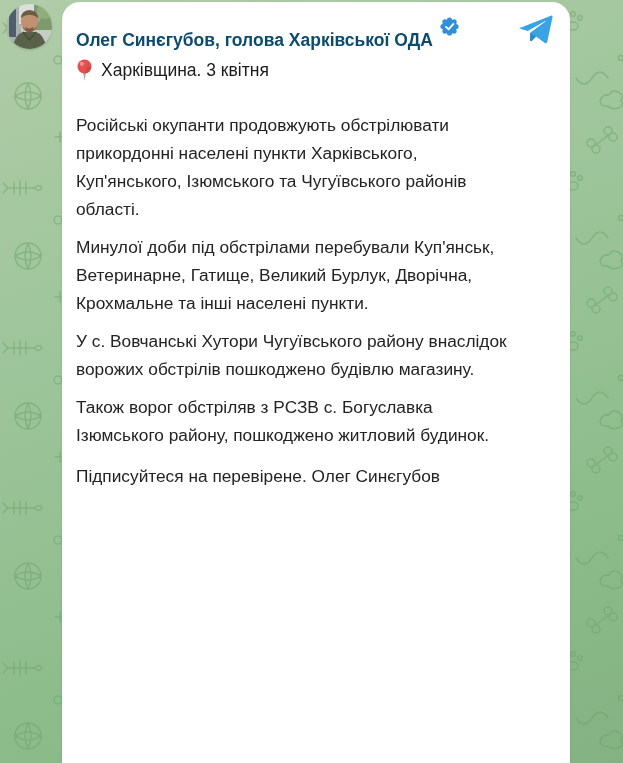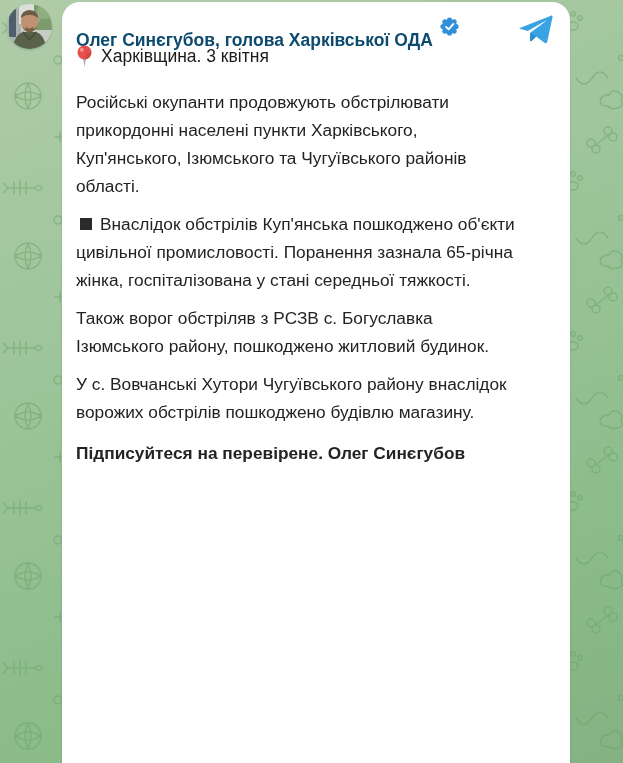--- a/index.html
+++ b/index.html
@@ -22,39 +22,39 @@
     box-shadow:0 1px 2px rgba(16,35,47,.15);
     padding:11px 26px 16px 14px;box-sizing:border-box;
   }
   .header-row{display:flex;align-items:center;height:26px;}
   .channel-name{
     font-size:17.5px;font-weight:700;color:#0c4a6e;
     white-space:nowrap;cursor:pointer;margin-top:29px;
   }
   .badge{margin-left:7px;flex:0 0 auto;}
   .plane{position:absolute;top:13px;right:17px;cursor:pointer;}
-  .loc-row{display:flex;align-items:center;margin-top:3px;height:28px;}
+  .loc-row{display:flex;align-items:center;margin-top:17px;height:28px;}
   .pin{margin-right:8px;flex:0 0 auto;}
   .loc-text{font-size:17.5px;color:#1c1c1c;}
-  .body{margin-top:18px;}
+  .body{margin-top:27px;}
   .body p{margin:0 0 10px 0;font-size:17.3px;line-height:28px;color:#232323;}
   .ptext{white-space:pre-line;}
   .sq{
     display:inline-block;width:12px;height:12px;background:#2b2b2b;
     margin:0 8px 0 4px;vertical-align:0px;
   }
   .dmd{
     display:inline-block;width:12px;height:12px;
     background:linear-gradient(135deg,#ffc05c,#f5941f);
     transform:rotate(45deg);
     margin:0 11px 0 5px;vertical-align:0px;
   }
   .footer-link{
     margin:0;padding-top:3px;font-size:17.3px;line-height:28px;
-    color:#2e80cd;cursor:pointer;font-weight:bold;
+    color:#2e80cd;cursor:pointer;
   }
 </style>
 </head>
 <body>
 
 <div class="screen">
 
   <svg class="bg-doodles" xmlns="http://www.w3.org/2000/svg">
     <defs>
       <pattern id="dd" width="160" height="160" patternUnits="userSpaceOnUse">
@@ -145,24 +145,24 @@
         <circle cx="5.8" cy="4.8" r="2.1" fill="#f4918f"></circle>
       </svg>
       <span class="loc-text">Харківщина. 3 квітня</span>
     </div>
 
     <div class="body">
       <p><span class="ptext">Російські окупанти продовжують обстрілювати
 прикордонні населені пункти Харківського,
 Куп'янського, Ізюмського та Чугуївського районів
 області.</span></p>
-      <p><span class="sq"></span><span class="ptext">Внаслідок обстрілів Куп'янська пошкоджено об'єкти
-цивільної промисловості. Поранення зазнала 65-річна
-жінка, госпіталізована у стані середньої тяжкості.</span></p>
+      <p><span class="ptext">Минулої доби під обстрілами перебували Куп'янськ,
+Ветеринарне, Гатище, Великий Бурлук, Дворічна,
+Крохмальне та інші населені пункти.</span></p>
+      <p><span class="ptext">У с. Вовчанські Хутори Чугуївського району внаслідок
+ворожих обстрілів пошкоджено будівлю магазину.</span></p>
       <p><span class="ptext">Також ворог обстріляв з РСЗВ с. Богуславка
 Ізюмського району, пошкоджено житловий будинок.</span></p>
-      <p><span class="ptext">У с. Вовчанські Хутори Чугуївського району внаслідок
-ворожих обстрілів пошкоджено будівлю магазину.</span></p>
       <p class="footer-link">Підписуйтеся на перевірене. Олег Синєгубов</p>
     </div>
 
   </div>
 </div>
 
 </body></html>

